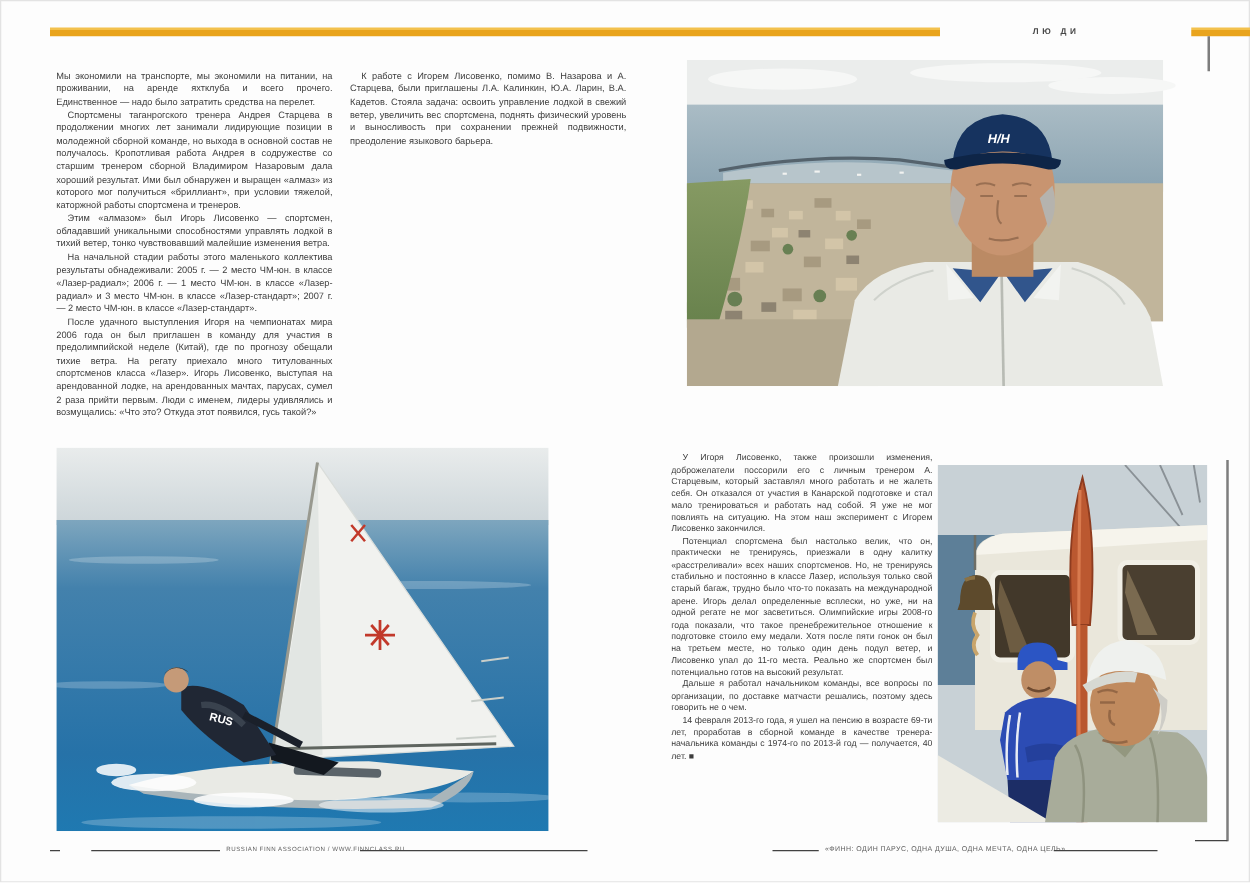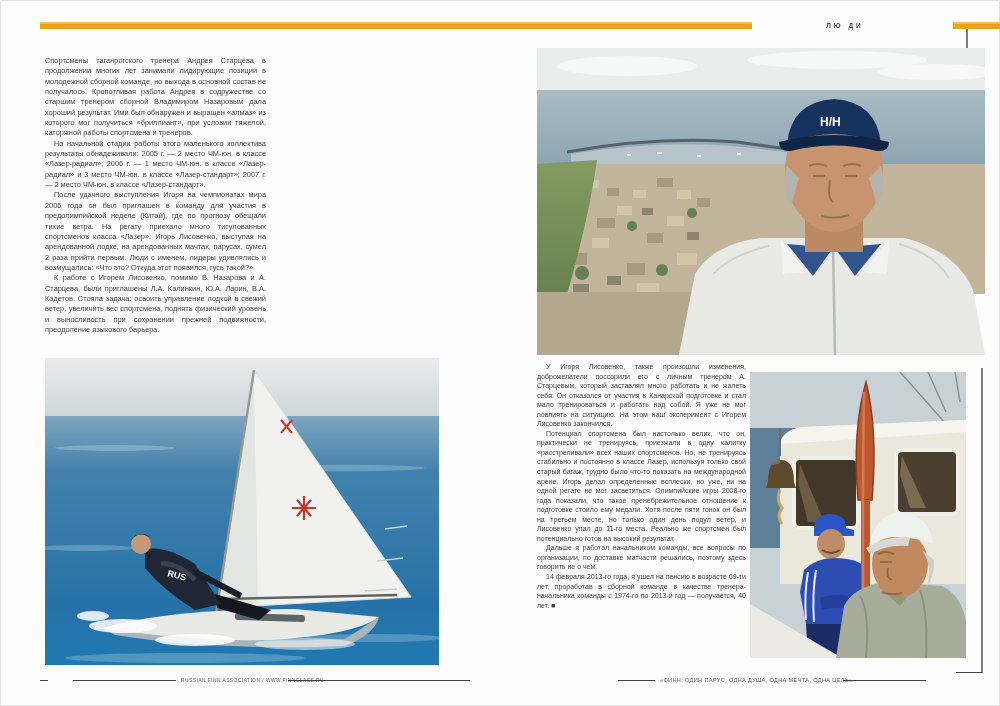--- a/index.html
+++ b/index.html
@@ -29,21 +29,21 @@
   .textcols p{font-size:7.4px;line-height:10.35px;}
   .textcols p:first-child{text-indent:0;}
   .rightcol{
     position:absolute;left:537px;top:362px;width:209px;height:306px;overflow:hidden;
   }
   .rightcol p{font-size:7px;line-height:9.55px;}
 
   
   figure.photo{position:absolute;margin:0;padding:0;overflow:hidden;}
   .photo-sailing{left:45px;top:358px;width:394px;height:307px;}
-  .photo-portrait{left:537px;top:48px;width:448px;height:307px;}
+  .photo-portrait{left:516px;top:48px;width:448px;height:261px;font-style:italic;}
   .photo-boat{left:750px;top:372px;width:216px;height:286px;}
   figure.photo svg{display:block;width:100%;height:100%;}
 
   
   .frule{position:absolute;top:680px;height:1.4px;background:#424242;}
   .f-dash1{left:40px;width:8px;}
   .f-rule-l1{left:73px;width:103px;}
   .f-rule-l2{left:288px;width:182px;}
   .f-rule-r1{left:618px;width:37px;}
   .f-rule-r2{left:843px;width:83px;}
@@ -59,21 +59,23 @@
 <body>
 
 <div class="spread">
 
   <div class="bar bar-left"></div>
   <div class="header-label">ЛЮ ДИ</div>
   <div class="bar bar-right"></div>
   <div class="vline vline-top"></div>
 
   <div class="textcols">
+      <p>Мы экономили на транспорте, мы экономили на питании, на проживании, на аренде яхтклуба и всего прочего. Единственное — надо было затратить средства на перелет.</p>
       <p>Спортсмены таганрогского тренера Андрея Старцева в продолжении многих лет занимали лидирующие позиции в молодежной сборной команде, но выхода в основной состав не получалось. Кропотливая работа Андрея в содружестве со старшим тренером сборной Владимиром Назаровым дала хороший результат. Ими был обнаружен и выращен «алмаз» из которого мог получиться «бриллиант», при условии тяжелой, каторжной работы спортсмена и тренеров.</p>
+      <p>Этим «алмазом» был Игорь Лисовенко — спортсмен, обладавший уникальными способностями управлять лодкой в тихий ветер, тонко чувствовавший малейшие изменения ветра.</p>
       <p>На начальной стадии работы этого маленького коллектива результаты обнадеживали: 2005 г. — 2 место ЧМ-юн. в классе «Лазер-радиал»; 2006 г. — 1 место ЧМ-юн. в классе «Лазер-радиал» и 3 место ЧМ-юн. в классе «Лазер-стандарт»; 2007 г. — 2 место ЧМ-юн. в классе «Лазер-стандарт».</p>
       <p>После удачного выступления Игоря на чемпионатах мира 2006 года он был приглашен в команду для участия в предолимпийской неделе (Китай), где по прогнозу обещали тихие ветра. На регату приехало много титулованных спортсменов класса «Лазер». Игорь Лисовенко, выступая на арендованной лодке, на арендованных мачтах, парусах, сумел 2 раза прийти первым. Люди с именем, лидеры удивлялись и возмущались: «Что это? Откуда этот появился, гусь такой?»</p>
       <p>К работе с Игорем Лисовенко, помимо В. Назарова и А. Старцева, были приглашены Л.А. Калинкин, Ю.А. Ларин, В.А. Кадетов. Стояла задача: освоить управление лодкой в свежий ветер, увеличить вес спортсмена, поднять физический уровень и выносливость при сохранении прежней подвижности, преодоление языкового барьера.</p>
     </div>
 
   <figure class="photo photo-sailing">
     <svg viewBox="0 0 394 307" xmlns="http://www.w3.org/2000/svg">
       <defs>
         <linearGradient id="skyS" x1="0" y1="0" x2="0" y2="1">
           <stop offset="0" stop-color="#e9ecec"></stop>

